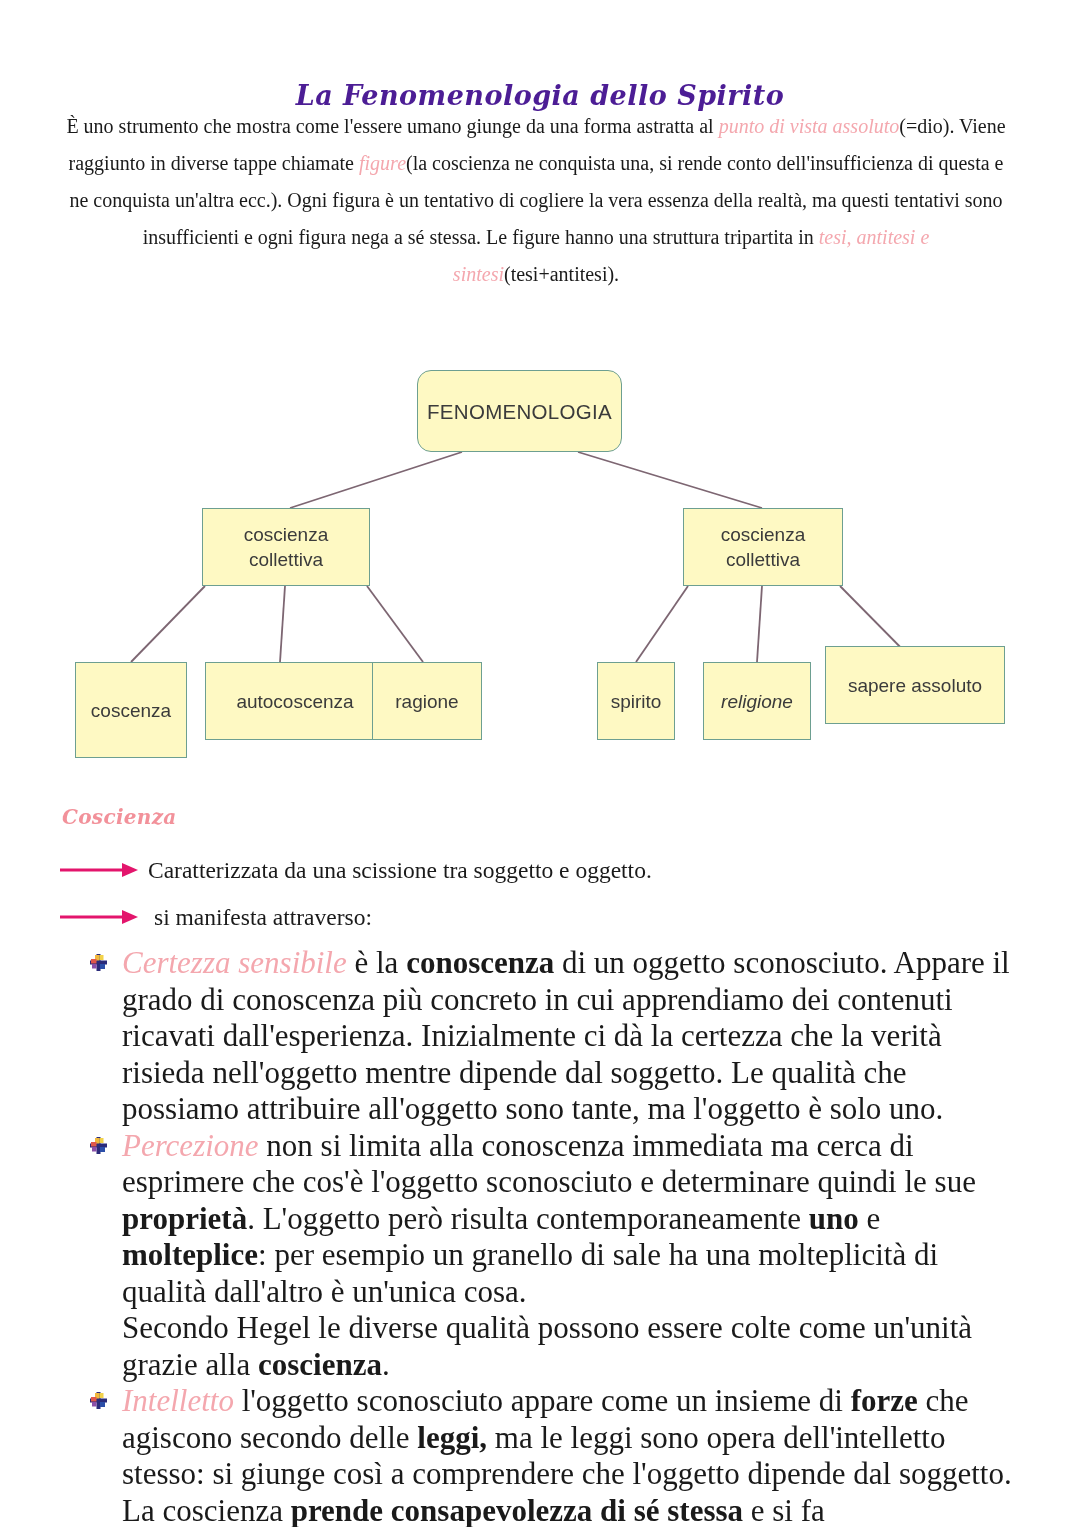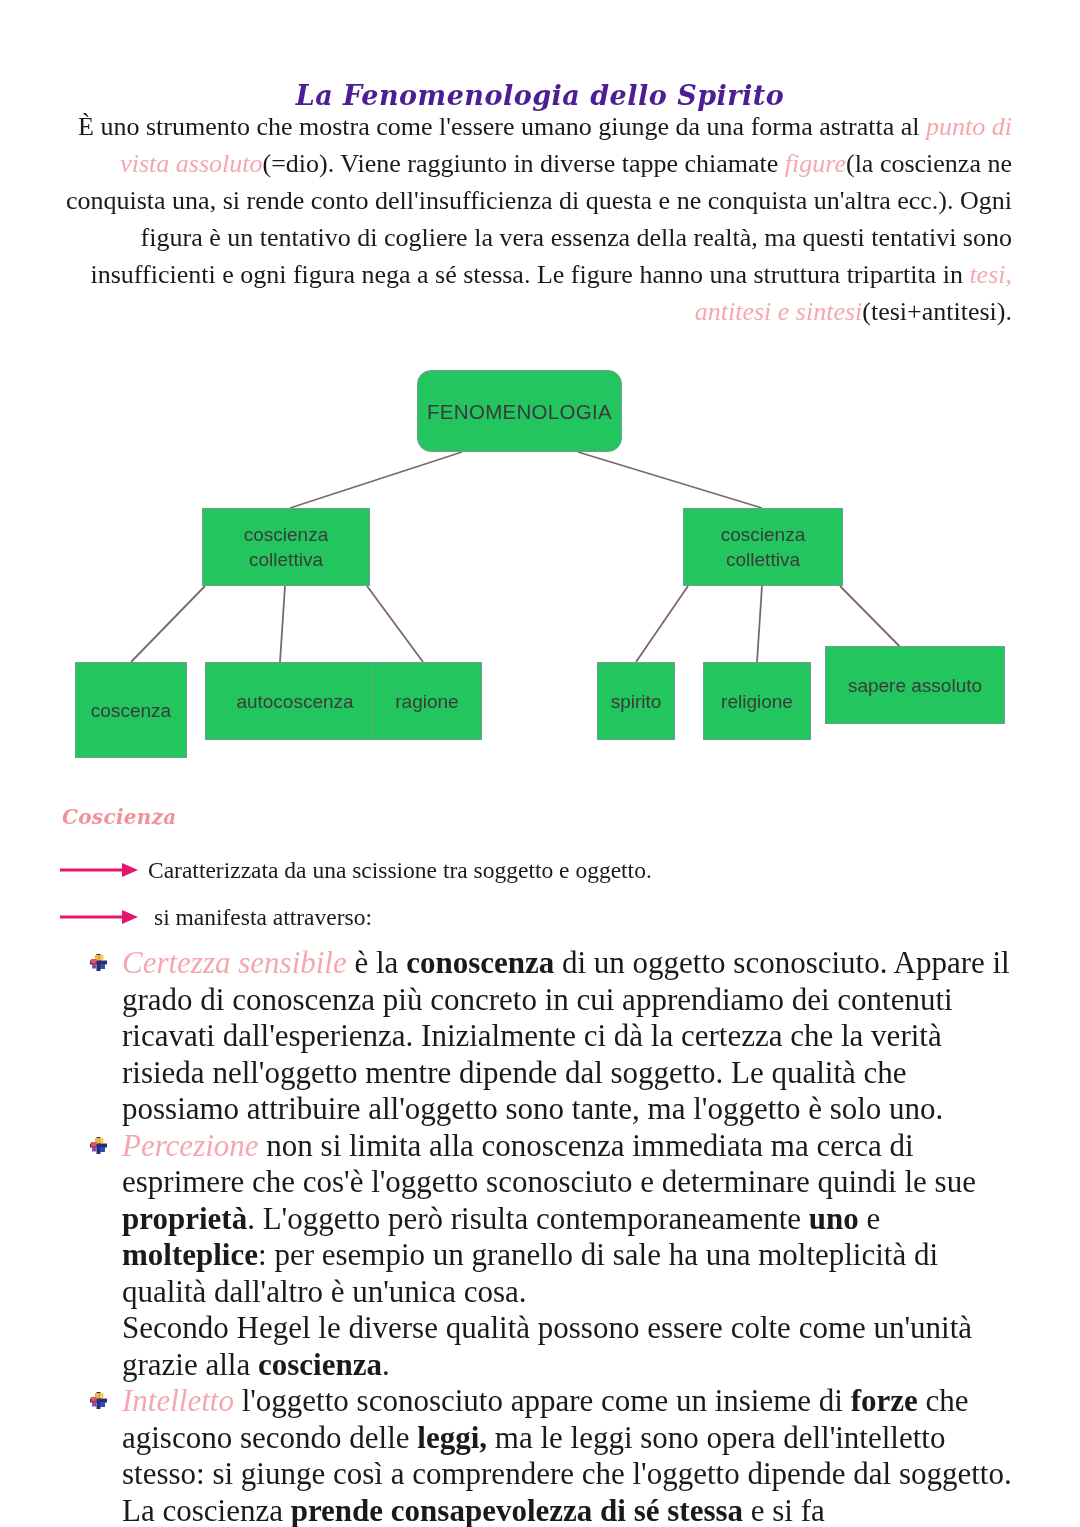--- a/index.html
+++ b/index.html
@@ -31,41 +31,41 @@
     color: #4c1d95;
     margin-top: 20px;
   }
 
   
   .intro {
     position: absolute;
     top: 108px;
     left: 60px;
     width: 952px;
-    font-size: 26px;
+    font-size: 20px;
     line-height: 37px;
-    text-align: right;
+    text-align: center;
     color: #1a1a1a;
   }
   .pink-it {
     color: #f4a7ae;
     font-style: italic;
   }
 
   
   #diagram {
     position: absolute;
     left: 0;
     top: 350px;
     width: 1080px;
     height: 420px;
   }
   .node {
     position: absolute;
-    background: #22c55e;
+    background: #fef9c3;
     border: 1.6px solid #6d9f91;
     box-sizing: border-box;
     display: flex;
     align-items: center;
     justify-content: center;
     text-align: center;
     font-family: "Liberation Sans", "DejaVu Sans", sans-serif;
     font-size: 19px;
     color: #3b3b3b;
     line-height: 25px;
@@ -187,21 +187,21 @@
   <div class="node" style="left:205px; top:312px; width:180px; height:78px;">
     <span>autocoscenza</span>
   </div>
   <div class="node" style="left:372px; top:312px; width:110px; height:78px;">
     <span>ragione</span>
   </div>
 
   <div class="node" style="left:597px; top:312px; width:78px; height:78px;">
     <span>spirito</span>
   </div>
-  <div class="node" style="left:703px; top:312px; width:108px; height:78px;">
+  <div class="node" style="left:703px; top:312px; width:108px; height:78px;font-style:italic;">
     <span>religione</span>
   </div>
   <div class="node" style="left:825px; top:296px; width:180px; height:78px;">
     <span>sapere assoluto</span>
   </div>
 </div>
 
 <div class="section-head">Coscienza</div>
 
 <div class="arrow-row" id="arrow-row-1">

